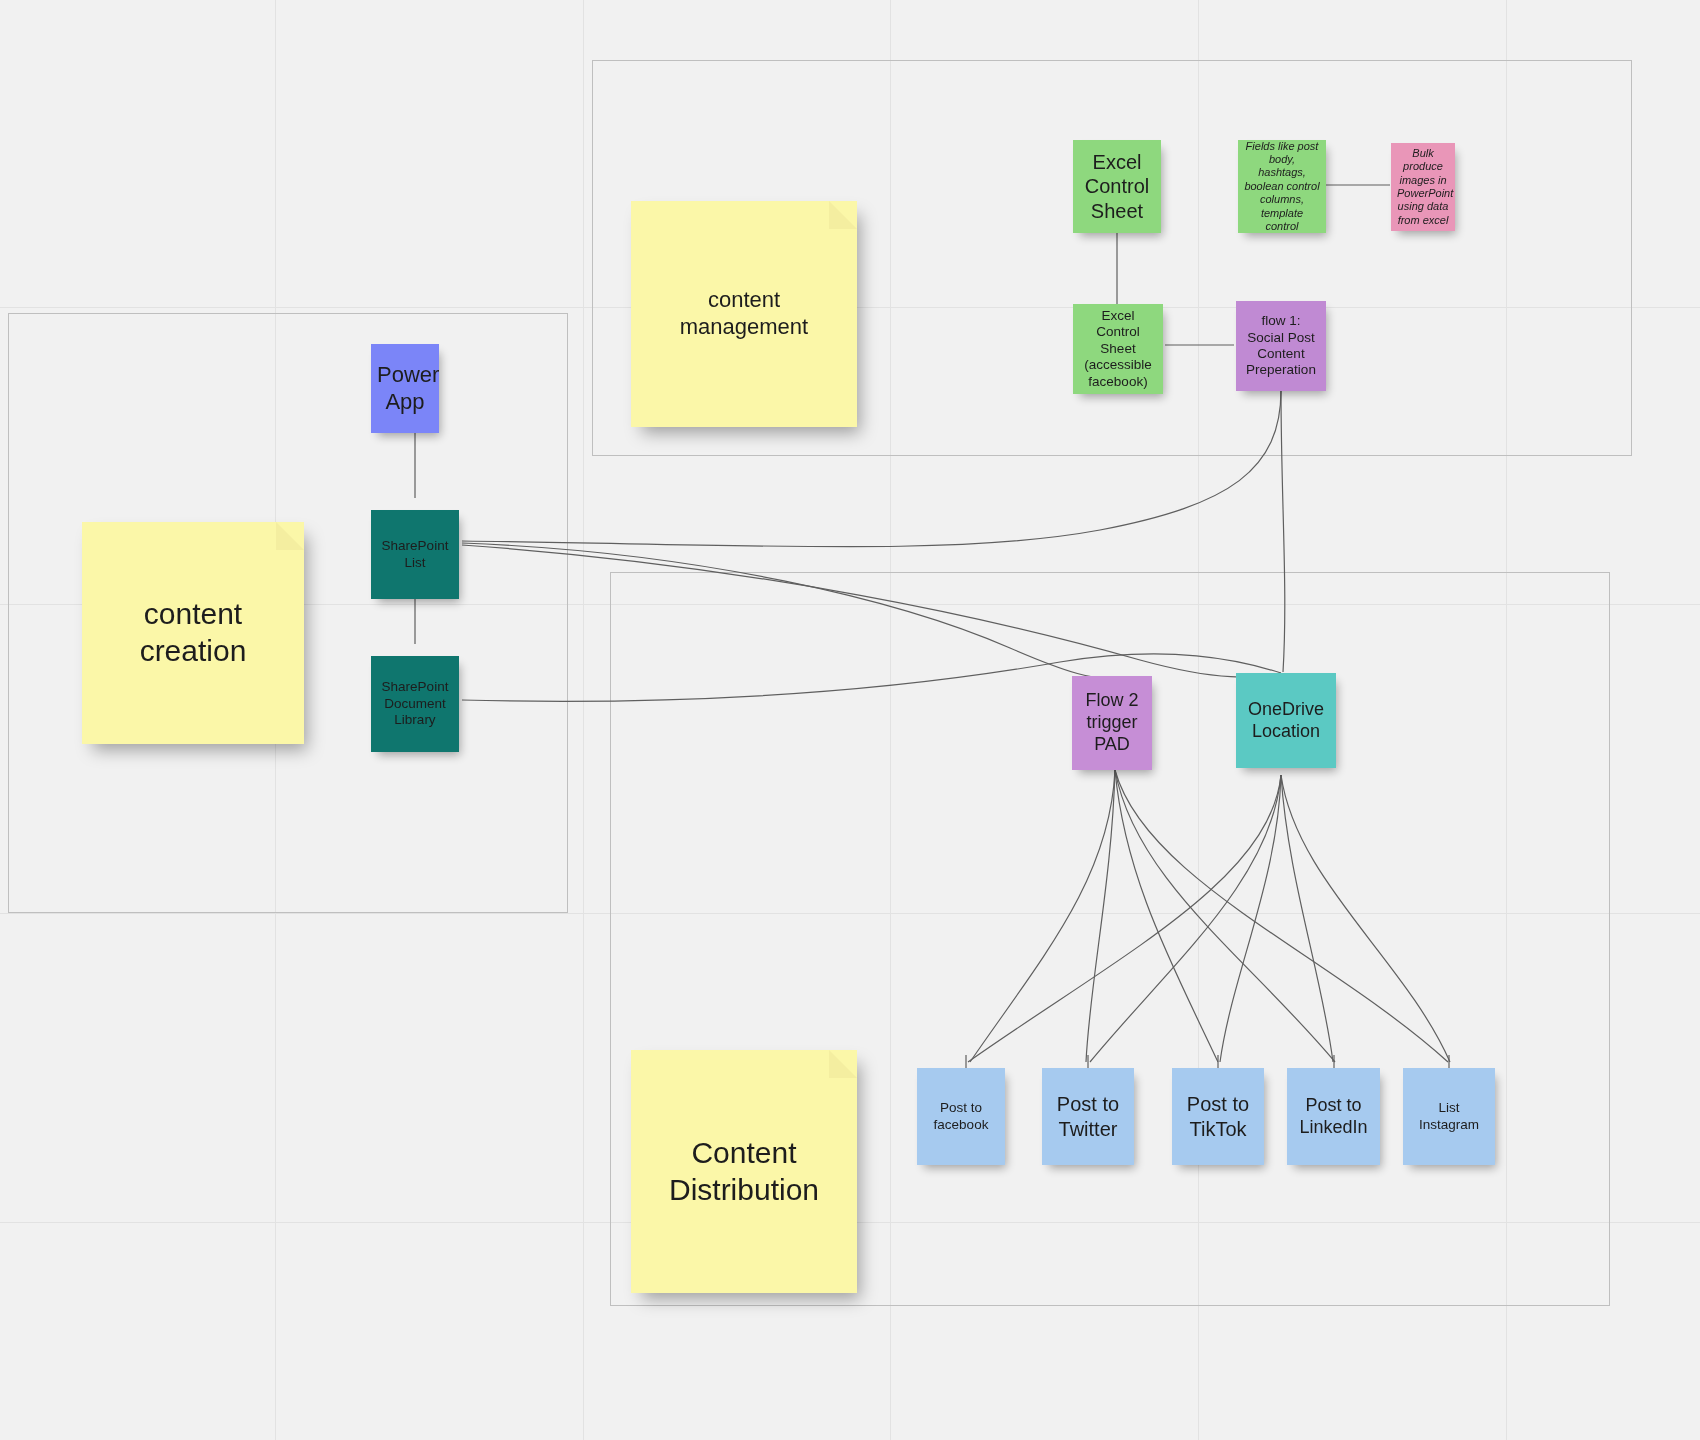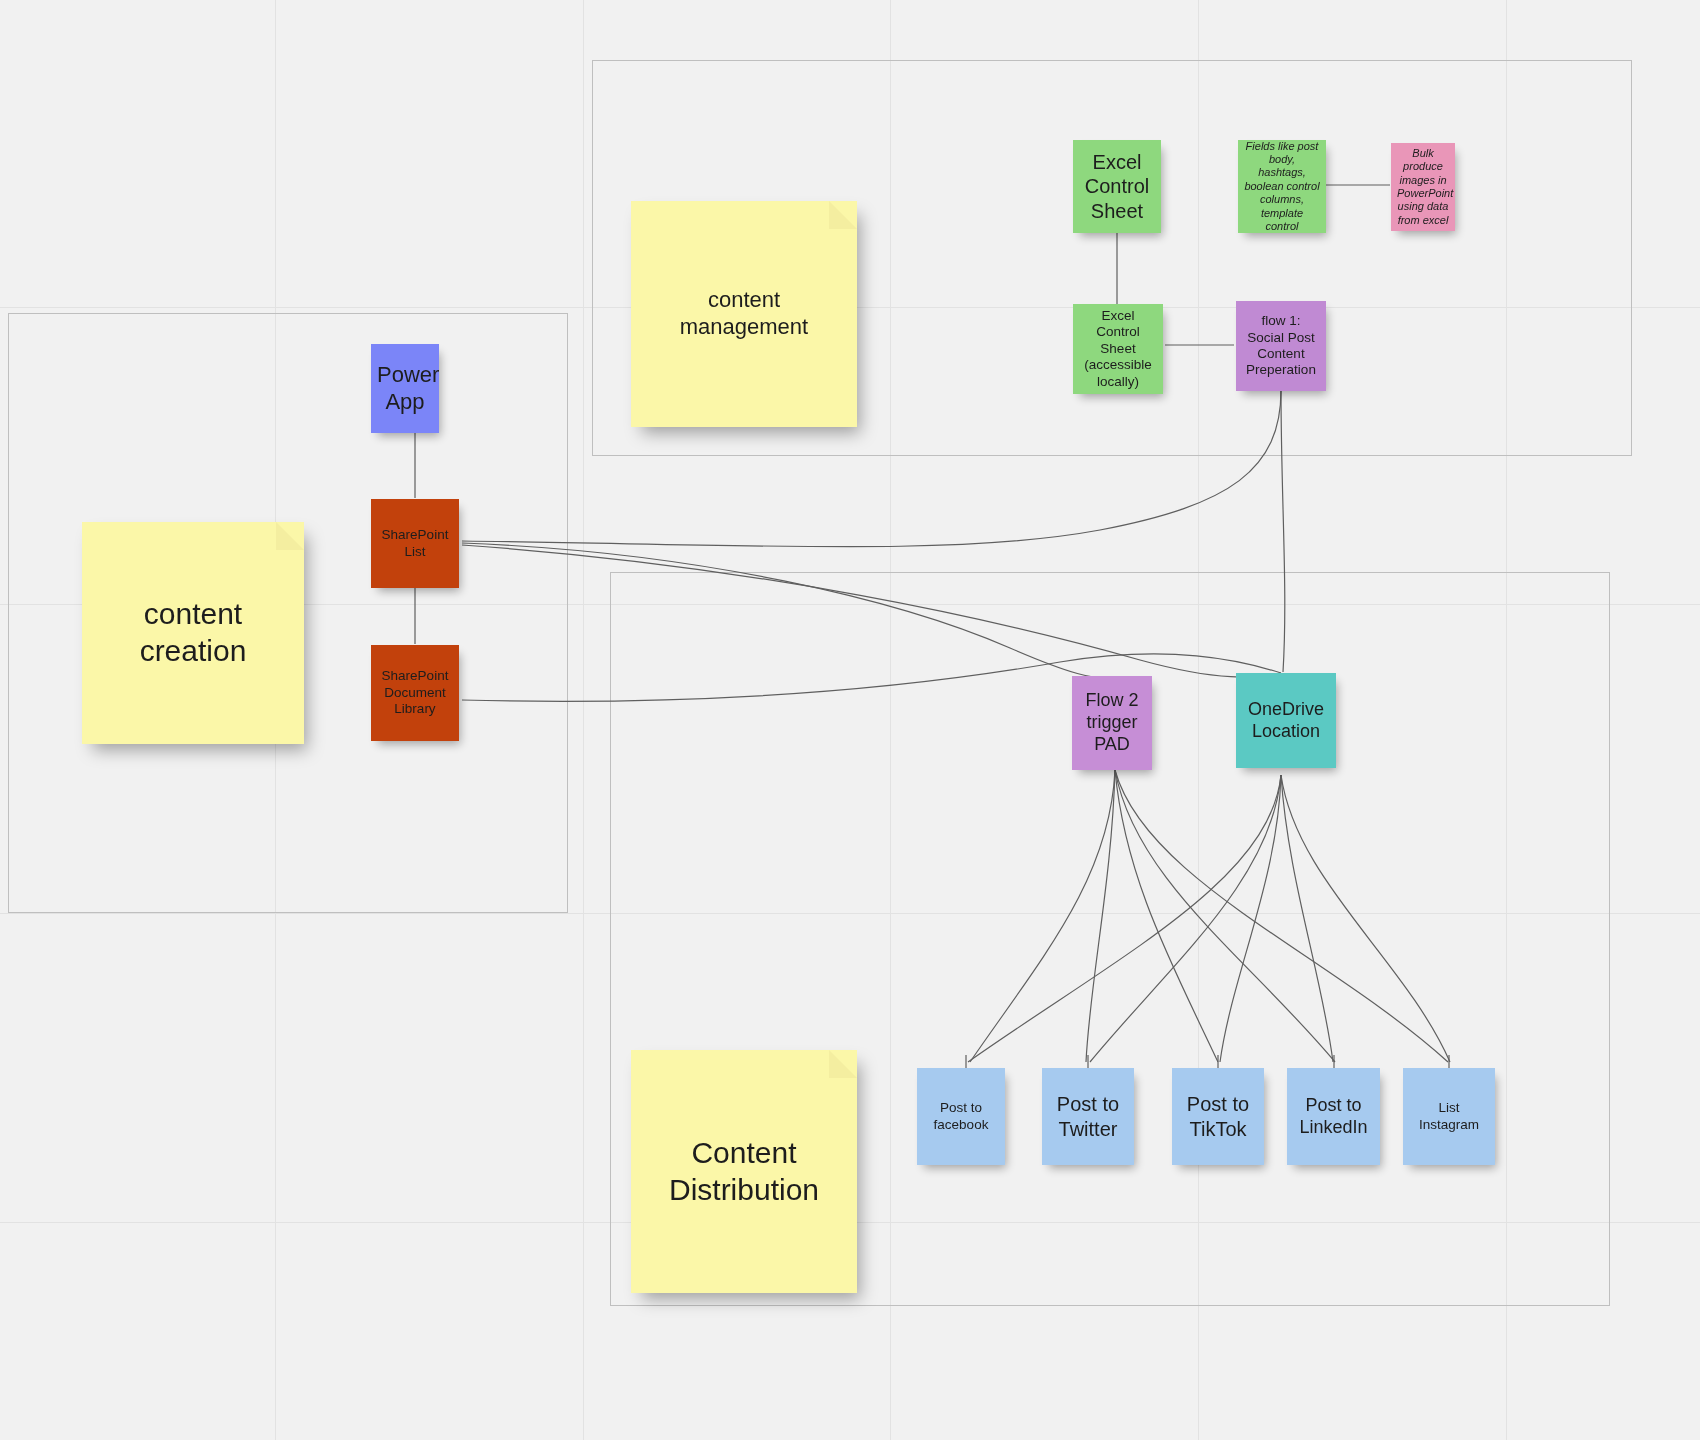--- a/index.html
+++ b/index.html
@@ -41,21 +41,21 @@
   .n-yellow::after{
     content:"";position:absolute;top:0;right:0;
     border-width:0 28px 28px 0;border-style:solid;
     border-color:#f4eea0 transparent;
   }
   .n-green{background:#8ed87e;}
   .n-pink{background:#e996b8;}
   .n-purple-dark{background:#c08ad3;}
   .n-purple-light{background:#c68ed6;}
   .n-blue-royal{background:#7b85f8;}
-  .n-cyan{background:#c2410c;}
+  .n-cyan{background:#0f766e;margin-top:11px;}
   .n-teal{background:#5bc9c3;}
   .n-lightblue{background:#a6caef;}
 
   .fs-30{font-size:30px;}
   .fs-22{font-size:22px;}
   .fs-20{font-size:20px;}
   .fs-18{font-size:18px;}
   .fs-14{font-size:13.5px;}
   .fs-11{font-size:11px;font-style:italic;}
 </style>
@@ -169,21 +169,21 @@
 images in
 PowerPoint
 using data
 from excel</span>
   </div>
 
   <div class="note n-green fs-14" style="left:1073px;top:304px;width:90px;height:90px">
     <span class="txt">Excel Control
 Sheet
 (accessible
-locally)</span>
+facebook)</span>
   </div>
 
   <div class="note n-purple-dark fs-14" style="left:1236px;top:301px;width:90px;height:90px">
     <span class="txt">flow 1:
 Social Post
 Content
 Preperation</span>
   </div>
 
   <div class="note n-purple-light fs-18" style="left:1072px;top:676px;width:80px;height:94px">

